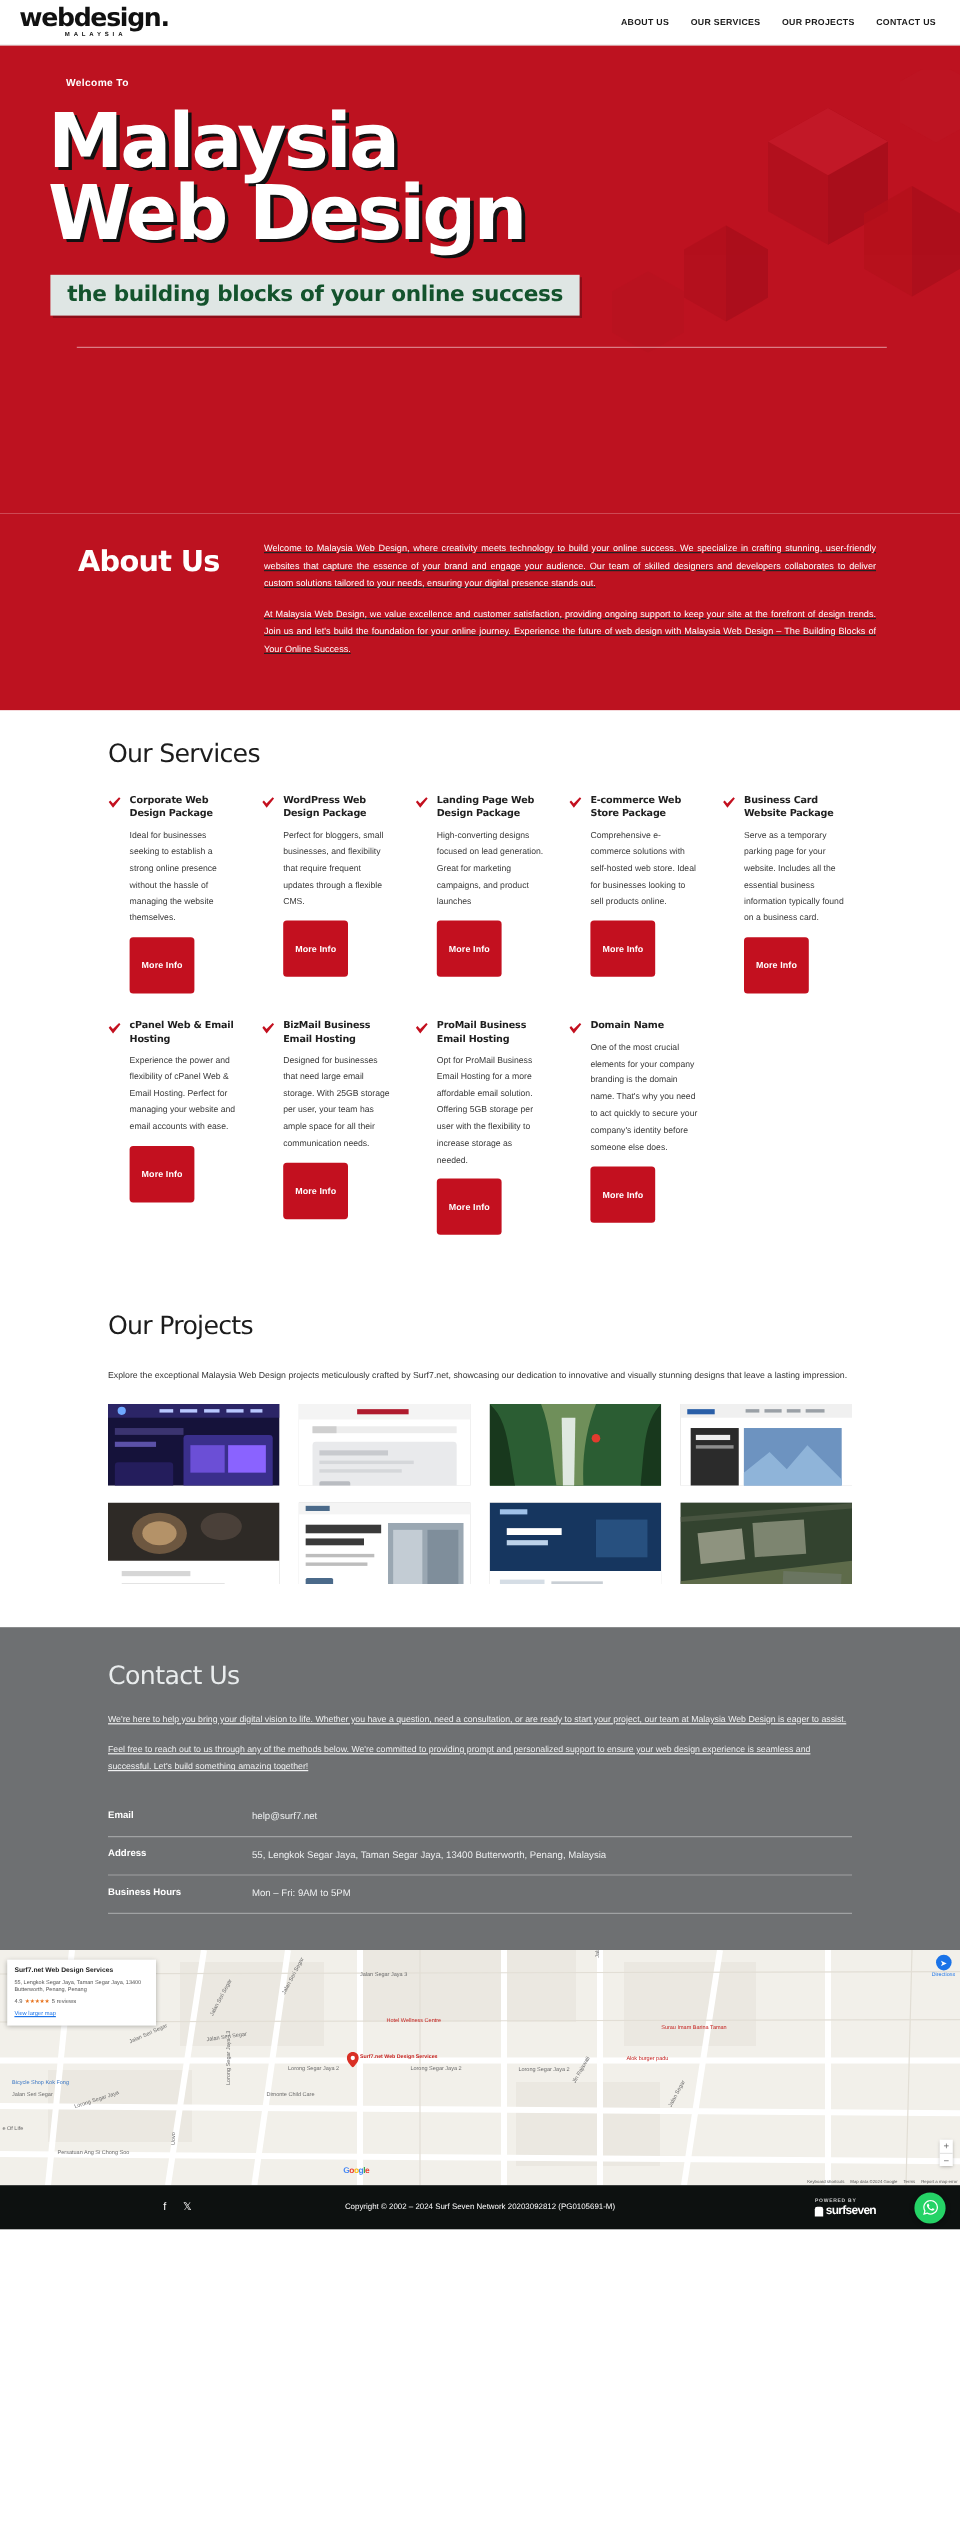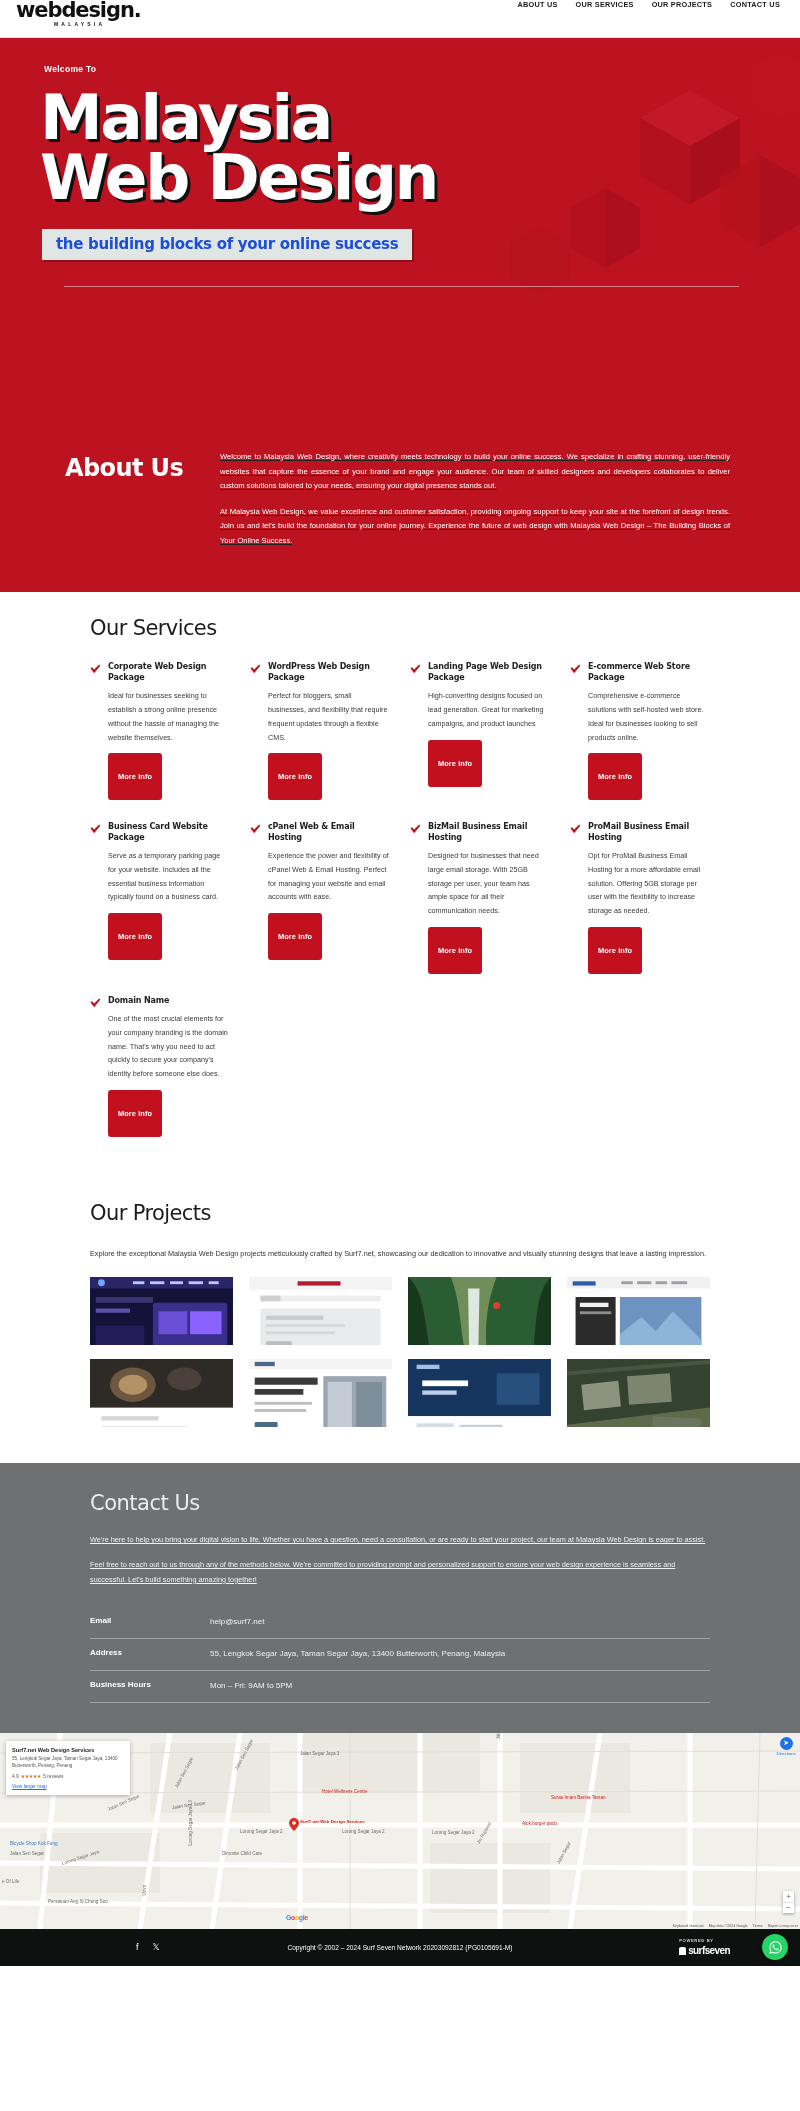--- a/index.html
+++ b/index.html
@@ -10,21 +10,21 @@
     color: #222;
     width: 800px;
     overflow-x: hidden;
   }
 
   
   .site-header {
     height: 38px;
     background: #fff;
     display: flex;
-    align-items: flex-start;
+    align-items: center;
     justify-content: space-between;
     padding: 0 20px 0 16px;
     border-bottom: 1px solid #e6e6e6;
   }
   .logo-wrap { display: flex; flex-direction: column; align-items: flex-start; line-height: 1; }
   .logo-main {
     font-family: "DejaVu Sans", sans-serif;
     font-weight: 700;
     font-size: 21px;
     letter-spacing: -1.1px;
@@ -65,21 +65,21 @@
     opacity: 0.55;
     pointer-events: none;
   }
   .hero-inner { position: relative; width: 720px; margin: 0 auto; padding-left: 2px; }
   .welcome-to {
     color: #fff;
     font-size: 8.5px;
     font-weight: 700;
     letter-spacing: 0.3px;
     margin-bottom: 14px;
-    margin-left: 2px;
+    margin-left: 13px;
   }
   .hero-title {
     font-family: "DejaVu Sans", sans-serif;
     color: #ffffff;
     font-size: 63px;
     font-weight: 700;
     line-height: 0.96;
     letter-spacing: -2.4px;
     text-shadow: 3px 3px 0 #111;
     margin-left: -2px;
@@ -87,23 +87,23 @@
   .hero-title .l2 { display: block; }
   .tagline-box {
     display: inline-block;
     margin-top: 20px;
     background: #dfe6e4;
     padding: 6px 14px 7px 14px;
     box-shadow: 2px 2px 0 rgba(0,0,0,0.25);
   }
   .tagline-text {
     font-family: "DejaVu Sans", sans-serif;
-    font-size: 15px;
+    font-size: 18px;
     font-weight: 700;
-    color: #1d4ed8;
+    color: #14532d;
     letter-spacing: -0.3px;
   }
   .hero-divider {
     width: 675px;
     margin: 26px auto 0 auto;
     border-top: 1px solid rgba(255,255,255,0.45);
   }
 
   
   .about {
@@ -142,21 +142,21 @@
   .section-title {
     font-family: "DejaVu Sans", sans-serif;
     font-size: 21px;
     font-weight: 400;
     color: #1c1c1c;
     letter-spacing: -0.6px;
     margin-bottom: 22px;
   }
   .services-grid {
     display: grid;
-    grid-template-columns: repeat(4, 1fr);
+    grid-template-columns: repeat(5, 1fr);
     column-gap: 20px;
     row-gap: 0;
   }
   .service-card { display: flex; gap: 7px; padding-bottom: 22px; }
   .check-icon { flex: 0 0 11px; padding-top: 2px; }
   .check-icon svg { display: block; }
   .service-body { flex: 1; }
   .service-name {
     font-family: "DejaVu Sans", sans-serif;
     font-size: 8px;

